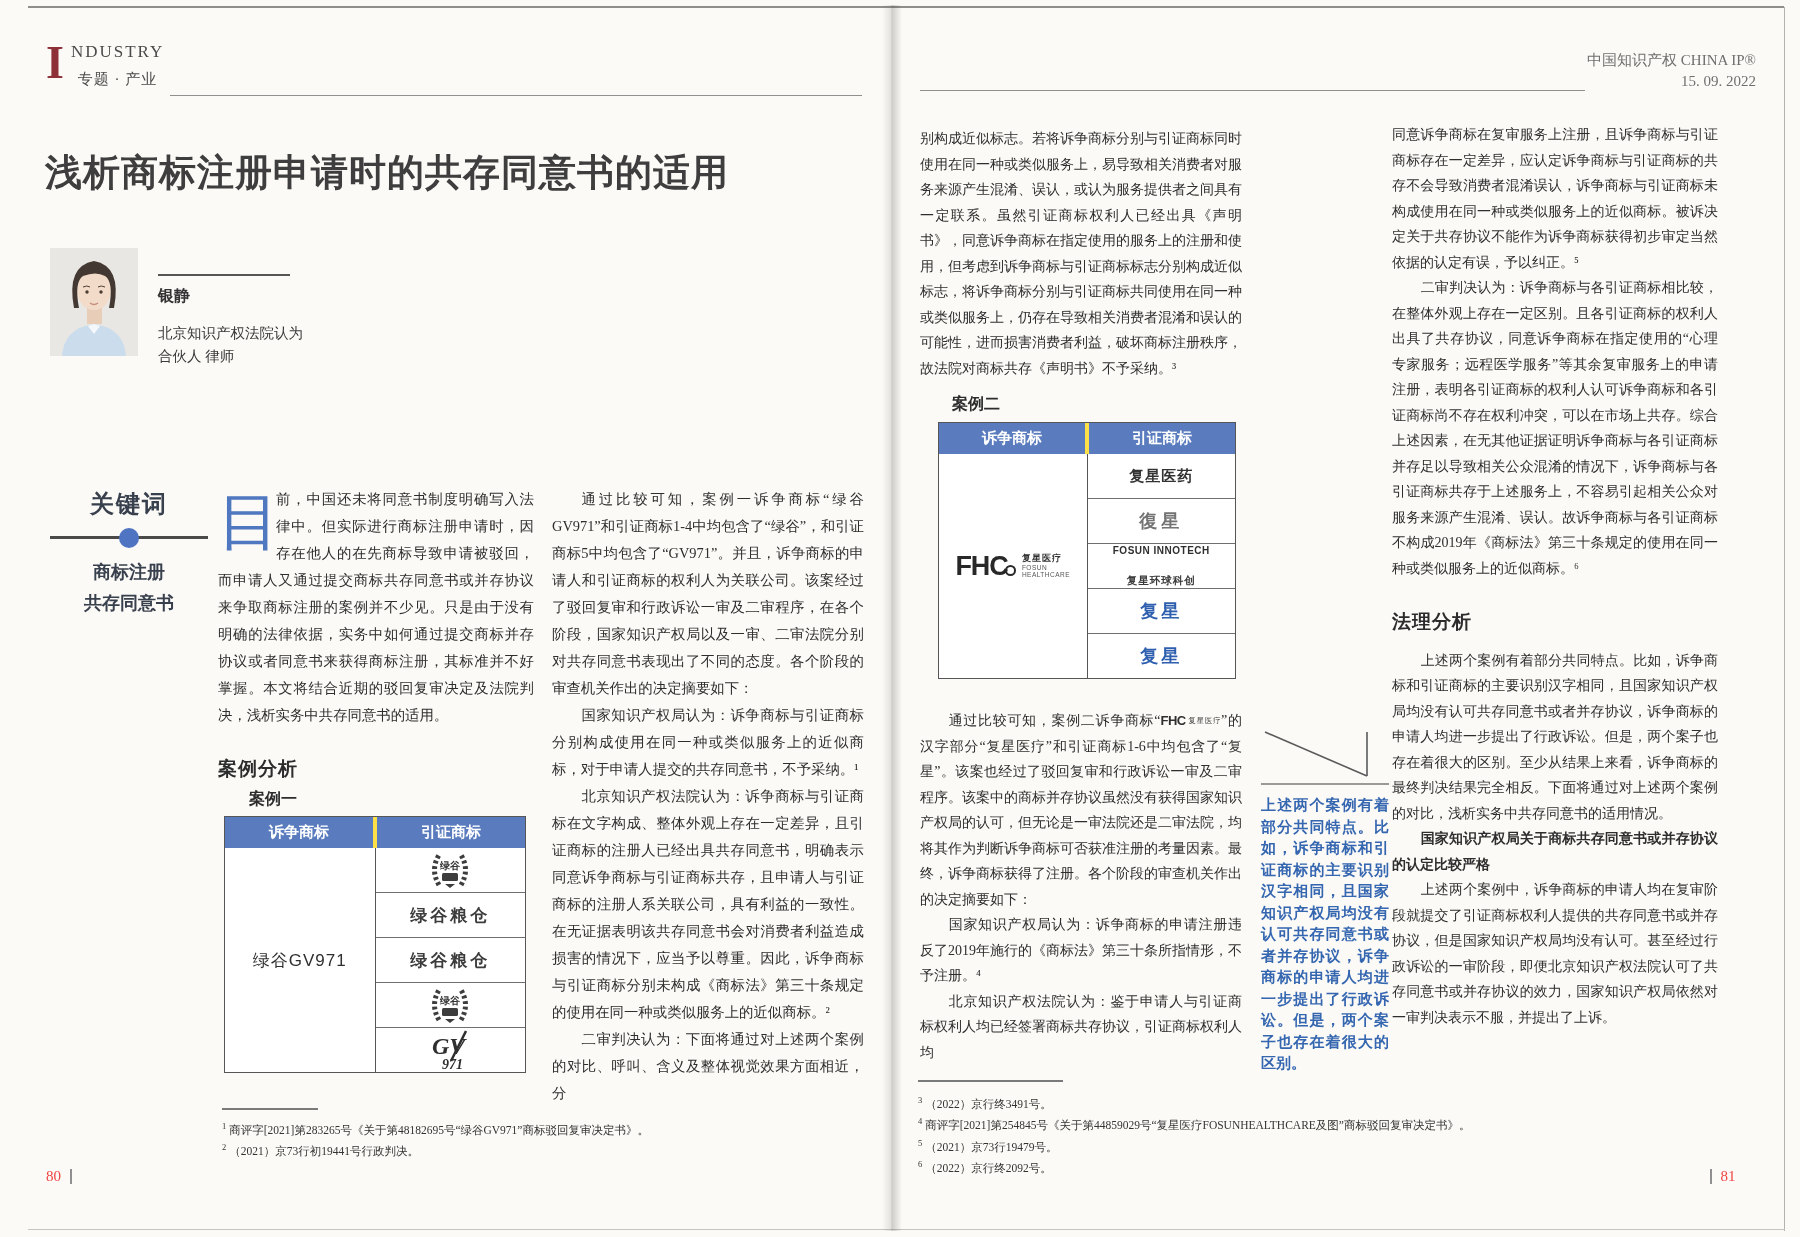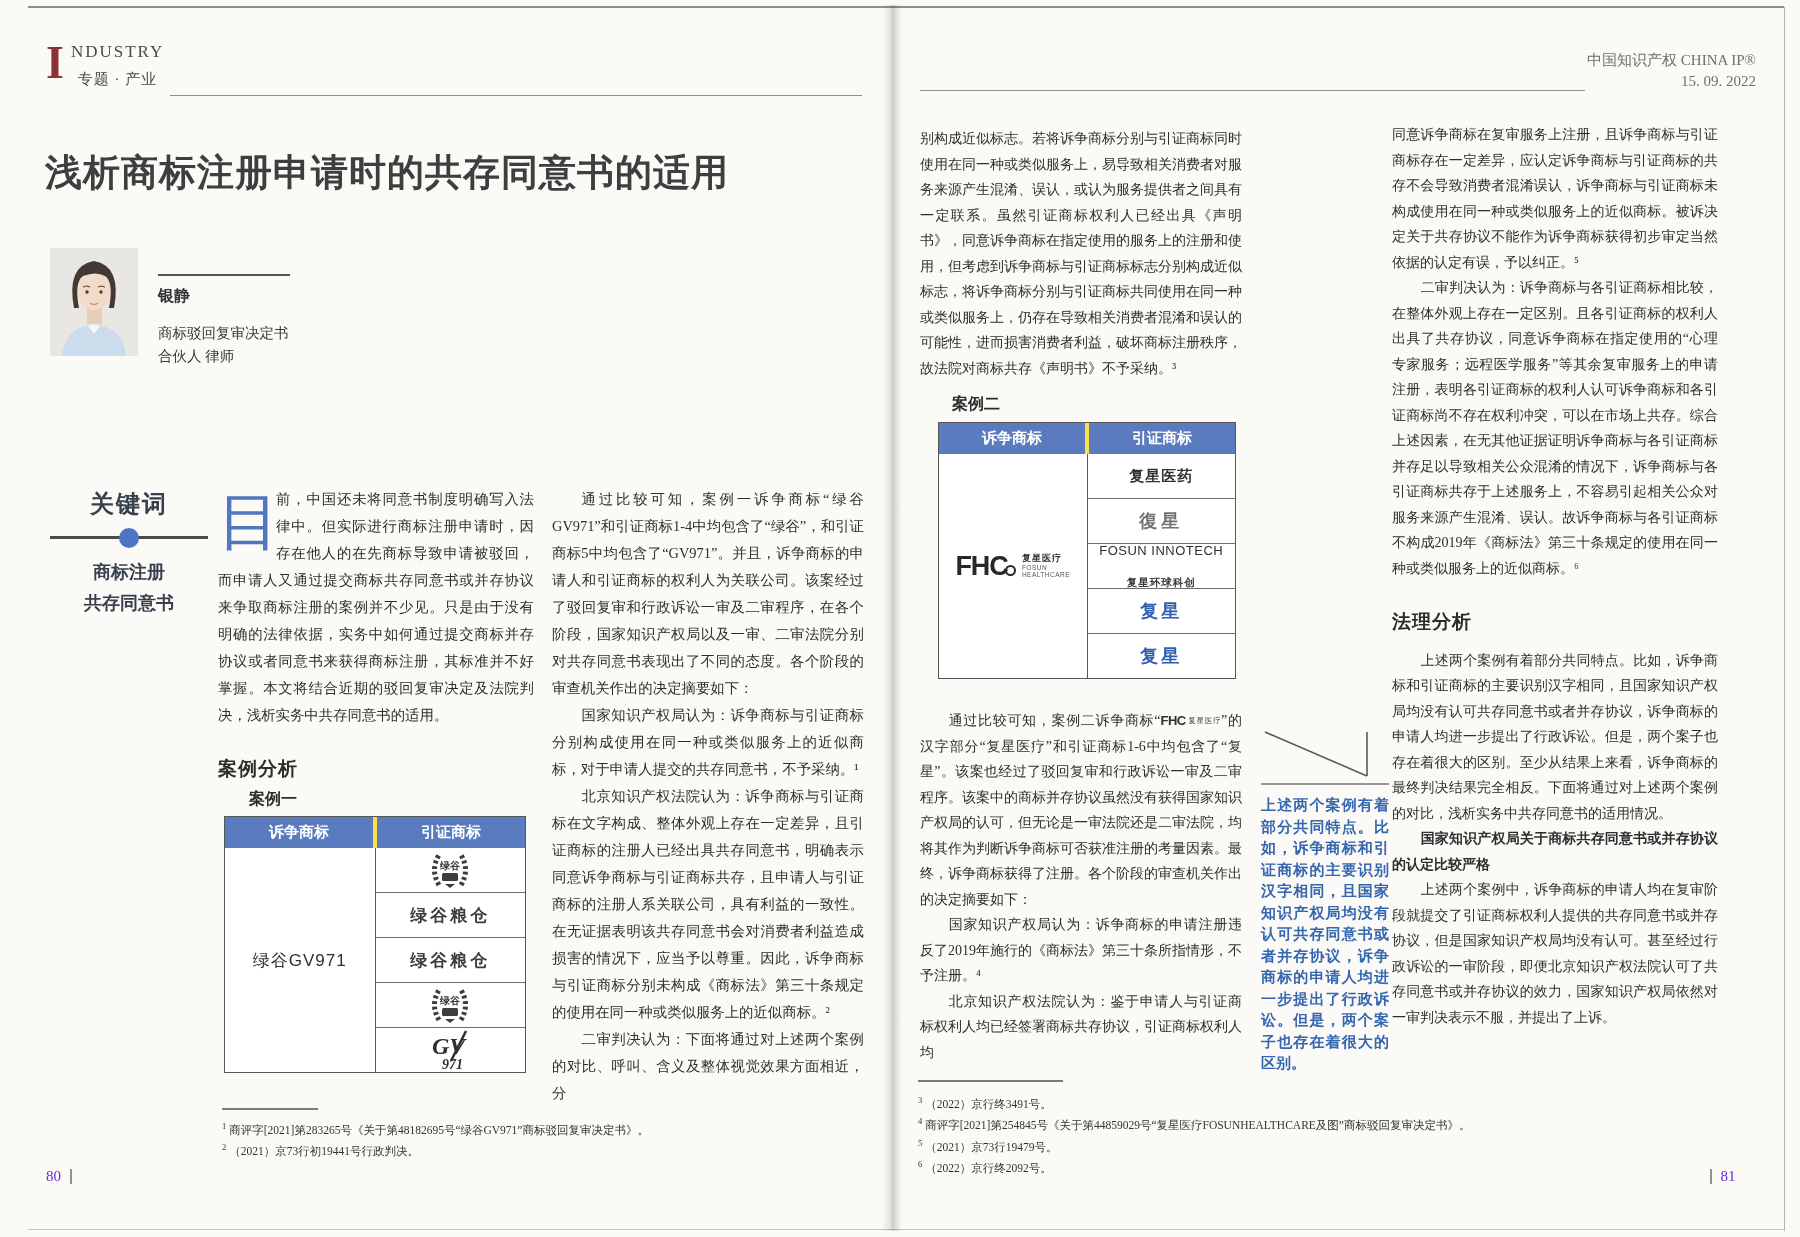--- a/index.html
+++ b/index.html
@@ -60,21 +60,21 @@
   .tm-body{display:flex;}
   .tm-left{width:50%;display:flex;flex-direction:column;align-items:center;justify-content:center;border-right:1px solid #565656;}
   .tm-rows{width:50%;display:flex;flex-direction:column;}
   .tm-row{height:44px;display:flex;flex-direction:column;align-items:center;justify-content:center;border-bottom:1px solid #6f6f6f;}
   .tm-row:last-child{border-bottom:none;}
   .mark-main{font-family:"Liberation Sans","DejaVu Sans",sans-serif;font-size:17px;color:#2f2f2f;letter-spacing:1px;}
   .mk-text{font-weight:bold;font-size:17px;color:#3c3c3c;letter-spacing:3px;}
   .mk-dark{font-family:Liberation Mono, monospace;font-weight:bold;font-size:15px;color:#333;letter-spacing:1px;}
   .mk-gray{font-family:"Liberation Sans","DejaVu Sans",sans-serif;font-weight:bold;font-size:18px;color:#737373;letter-spacing:4px;}
   .mk-blue{font-family:"Liberation Sans","DejaVu Sans",sans-serif;font-weight:bold;font-size:18px;color:#2e5fae;letter-spacing:3px;}
-  .mk-2a{font-family:"Liberation Sans","DejaVu Sans",sans-serif;font-weight:normal;font-size:13px;color:#2f2f2f;letter-spacing:.5px;}
+  .mk-2a{font-family:"Liberation Sans","DejaVu Sans",sans-serif;font-weight:bold;font-size:10px;color:#2f2f2f;letter-spacing:.5px;}
   .mk-2b{font-family:"Liberation Sans","DejaVu Sans",sans-serif;font-weight:bold;font-size:10.5px;color:#3a3a3a;margin-top:18px;letter-spacing:1px;}
 
   
   .fhc{display:flex;align-items:center;}
   .fhc-letters{font-family:"Liberation Sans","DejaVu Sans",sans-serif;font-weight:900;font-size:27px;letter-spacing:-1px;color:#282828;}
   .fhc-letters::after{content:"";display:inline-block;width:7px;height:7px;border:2.5px solid #282828;border-radius:50%;margin-left:-3px;vertical-align:-1px;}
   .fhc-stack{display:flex;flex-direction:column;margin-left:6px;text-align:left;line-height:1.15;}
   .fhc-cn{font-family:"Liberation Sans","DejaVu Sans",sans-serif;font-weight:bold;font-size:9px;color:#333;letter-spacing:1px;}
   .fhc-en{font-family:"Liberation Sans","DejaVu Sans",sans-serif;font-size:6.5px;color:#555;font-style:normal;letter-spacing:.5px;}
   .fhc-inline b{font-family:"Liberation Sans","DejaVu Sans",sans-serif;font-weight:900;font-size:13px;letter-spacing:-.5px;}
@@ -82,21 +82,21 @@
 
   
   .pull{left:1261px;top:794px;width:128px;font-family:"Liberation Sans","DejaVu Sans",sans-serif;
         font-weight:bold;color:#3566b0;font-size:15px;line-height:21.5px;text-align:justify;}
 
   
   .fn-div{height:1.5px;background:#7a7a7a;}
   .fns{font-size:11.5px;line-height:17.5px;color:#333;}
   .fns sup{font-size:8.5px;margin-right:3px;}
 
-  .pageno{display:flex;align-items:center;font-size:15px;color:#6d28d9;}
+  .pageno{display:flex;align-items:center;font-size:15px;color:#ef4444;}
   .pn-bar{display:inline-block;width:1.5px;height:15px;background:#8f8f8f;}
   .pageno span{margin:0 9px 0 0;}
   .pageno .pn-bar{margin-right:9px;}
 </style>
 </head>
 <body>
 
 <div class="sheet">
 
   <div class="abs edge-top"></div>
@@ -130,21 +130,21 @@
     <circle cx="37" cy="44" r="1.7" fill="#4a3b33"></circle>
     <circle cx="51" cy="44" r="1.7" fill="#4a3b33"></circle>
     <path d="M33,39 Q37,37 40,39" stroke="#4a3b33" stroke-width="1" fill="none"></path>
     <path d="M48,39 Q51,37 55,39" stroke="#4a3b33" stroke-width="1" fill="none"></path>
     <path d="M40,55 Q44,58 48,55" stroke="#c88d7e" stroke-width="1.4" fill="none"></path>
     <path d="M24,60 Q16,18 44,13 Q72,18 64,60 L59,60 Q64,34 55,28 Q46,23 33,28 Q24,34 29,60 Z" fill="#443833"></path>
   </svg>
   <div class="abs a-meta">
     <div class="a-line"></div>
     <div class="a-name sans">银静</div>
-    <div class="a-org">商标驳回复审决定书</div>
+    <div class="a-org">北京知识产权法院认为</div>
     <div class="a-role">合伙人 律师</div>
   </div>
 
   <div class="abs kw sans">
     <div class="kw-h">关键词</div>
     <div class="kw-div">
         <span class="kw-dot"></span>
       </div>
     <div class="kw-item">商标注册</div>
     <div class="kw-item">共存同意书</div>

